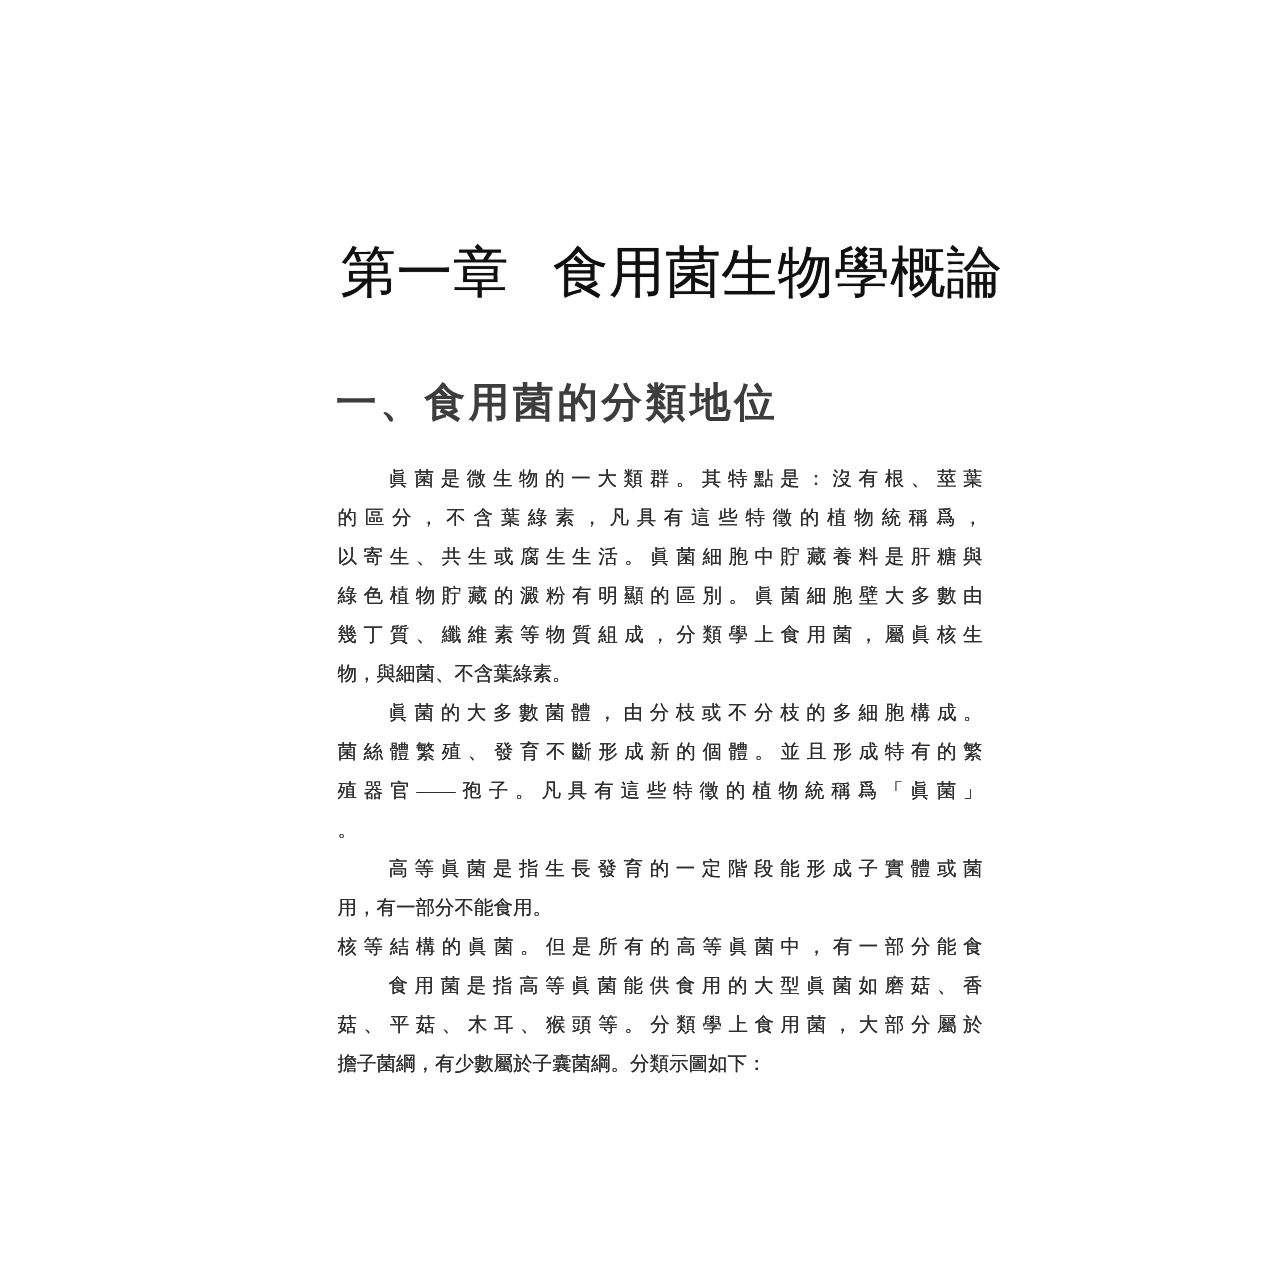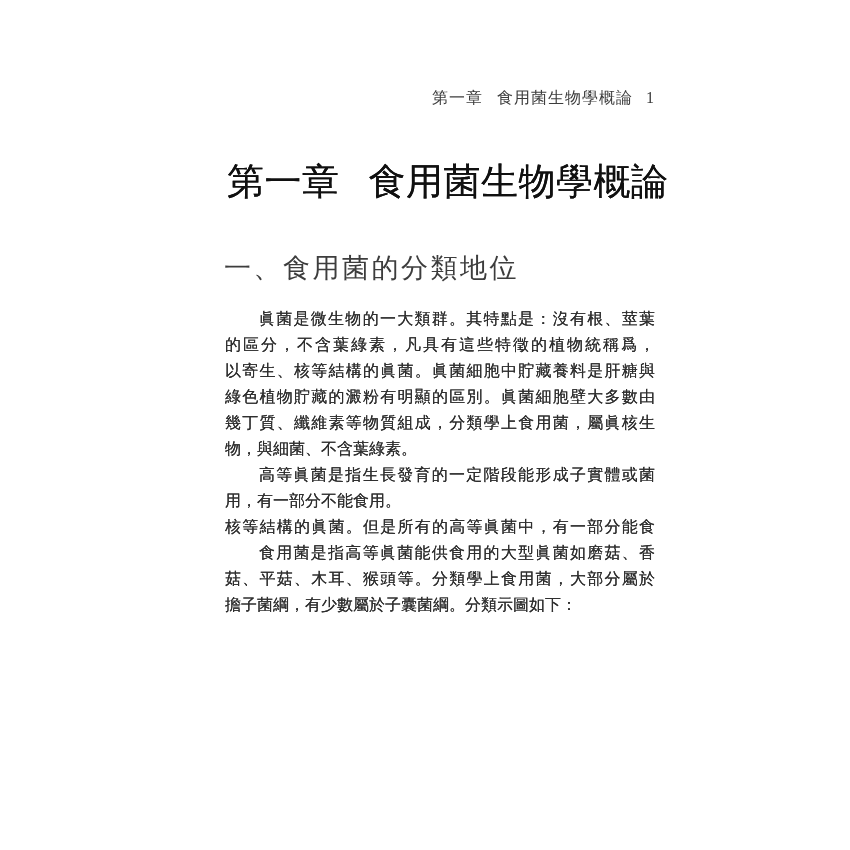--- a/index.html
+++ b/index.html
@@ -15,57 +15,60 @@
   .running-header .rh-pagenum{margin-left:13px;}
   .chapter-title{
     position:absolute;top:157px;left:227px;width:430px;
     font-size:37px;font-weight:normal;color:#101010;letter-spacing:0.5px;white-space:nowrap;
     text-shadow:0 0 0.5px #101010;
   }
   .chapter-title .ct-num{margin-right:29px;}
   .section-heading{
     position:absolute;top:250px;left:224px;
     font-family:"Liberation Sans", sans-serif;
-    font-size:27px;font-weight:normal;color:#3d3d3d;letter-spacing:2.5px;white-space:nowrap;
+    font-size:27px;font-weight:bold;color:#3d3d3d;letter-spacing:2.5px;white-space:nowrap;
   }
   .body-text{
     position:absolute;top:306px;left:225px;width:430px;
-    font-size:16px;color:#2f2f2f;
+    font-size:13px;color:#2f2f2f;
     text-shadow:0 0 0.4px #2f2f2f;
   }
   .line{height:26px;line-height:26px;overflow:hidden;}
   .just{text-align:justify;text-align-last:justify;}
   .indent{padding-left:34px;}
 </style>
 </head>
 <body>
 
 <div class="page">
 
-  <div class="running-header">
-    <span class="rh-chapter">第一章</span><span>食用菌生物學概論</span><span class="rh-pagenum">1</span>
-  </div>
 
   <h1 class="chapter-title" style="margin:0;">
     <span class="ct-num">第一章</span><span>食用菌生物學概論</span>
   </h1>
 
   <h2 class="section-heading" style="margin:0;">一、食用菌的分類地位</h2>
 
   <div class="body-text">
 
     <div>
       <div class="line just indent">眞菌是微生物的一大類群。其特點是：沒有根、莖葉</div>
       <div class="line just">的區分，不含葉綠素，凡具有這些特徵的植物統稱爲，</div>
-      <div class="line just">以寄生、核等結構的眞菌。眞菌細胞中貯藏養料是肝糖與</div>
+      <div class="line just">以寄生、共生或腐生生活。眞菌細胞中貯藏養料是肝糖與</div>
       <div class="line just">綠色植物貯藏的澱粉有明顯的區別。眞菌細胞壁大多數由</div>
       <div class="line just">幾丁質、纖維素等物質組成，分類學上食用菌，屬眞核生</div>
       <div class="line">物，與細菌、不含葉綠素。</div>
     </div>
 
+    <div>
+      <div class="line just indent">眞菌的大多數菌體，由分枝或不分枝的多細胞構成。</div>
+      <div class="line just">菌絲體繁殖、發育不斷形成新的個體。並且形成特有的繁</div>
+      <div class="line just">殖器官——孢子。凡具有這些特徵的植物統稱爲「眞菌」</div>
+      <div class="line">。</div>
+    </div>
 
     <div>
       <div class="line just indent">高等眞菌是指生長發育的一定階段能形成子實體或菌</div>
       <div class="line">用，有一部分不能食用。</div>
       <div class="line just">核等結構的眞菌。但是所有的高等眞菌中，有一部分能食</div>
     </div>
 
     <div>
       <div class="line just indent">食用菌是指高等眞菌能供食用的大型眞菌如磨菇、香</div>
       <div class="line just">菇、平菇、木耳、猴頭等。分類學上食用菌，大部分屬於</div>

